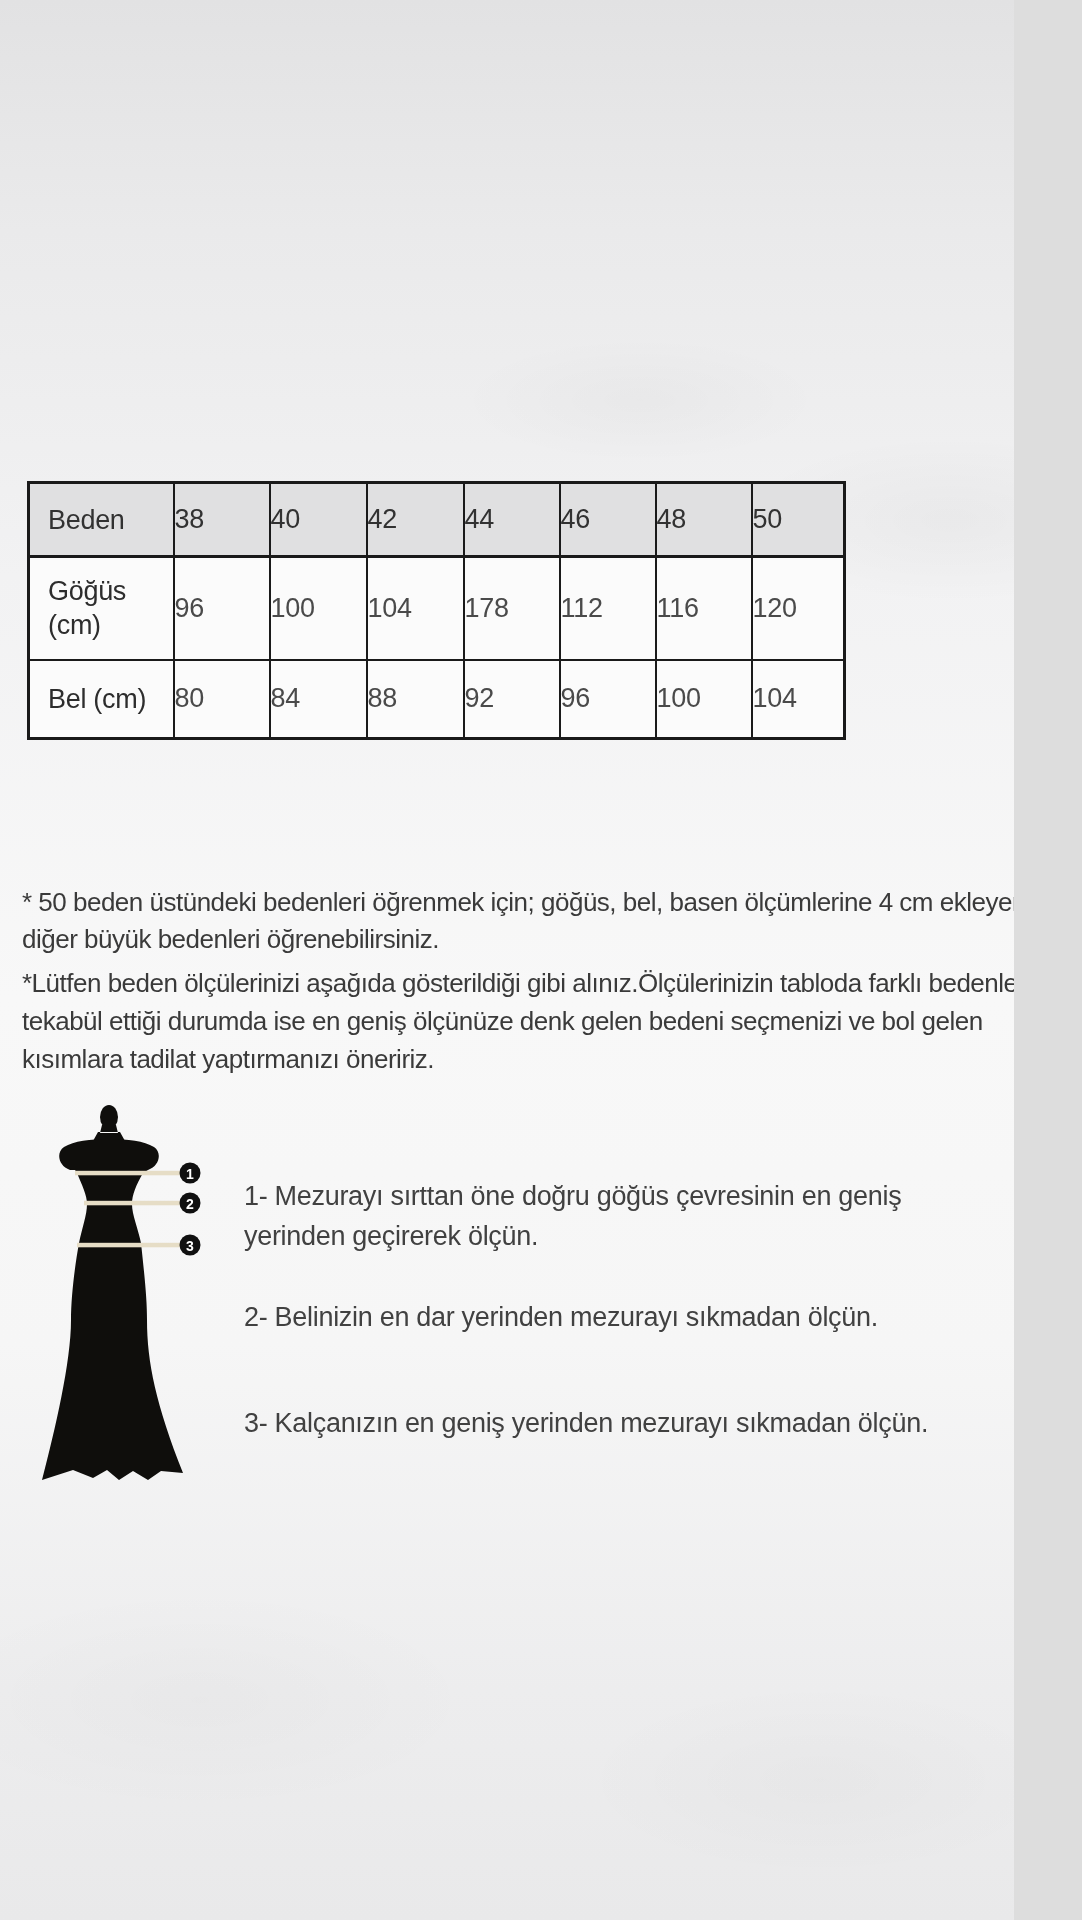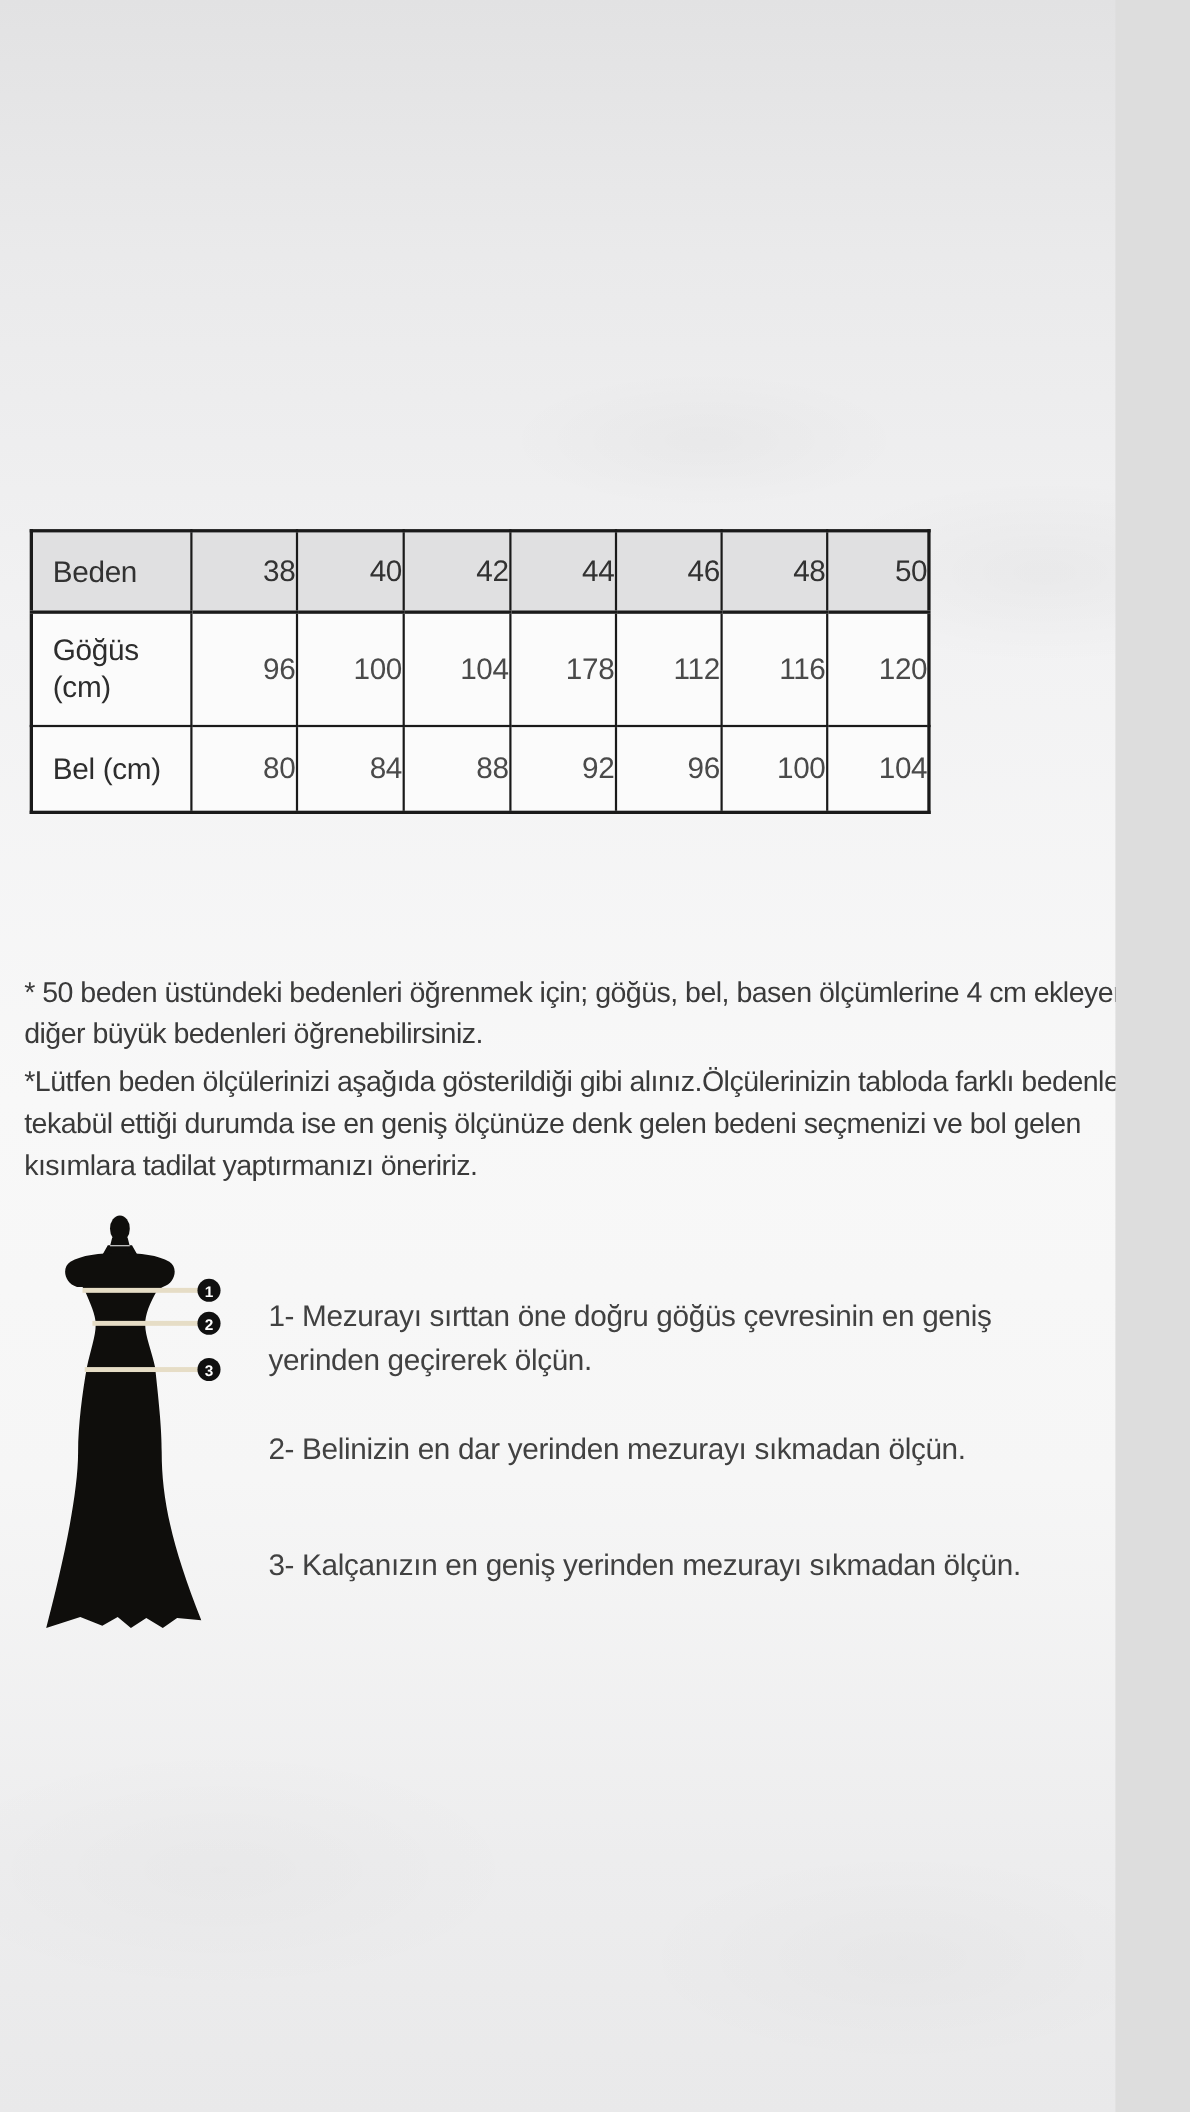--- a/index.html
+++ b/index.html
@@ -18,21 +18,21 @@
   }
 
   
   table.size-table{
     position:absolute; left:27px; top:481px;
     border-collapse:collapse; table-layout:fixed;
     background:#fbfbfb; border:3px solid #1a1a1a;
   }
   table.size-table td{
     border:2px solid #1a1a1a; padding:0;
-    font-size:27px; color:#4a4a4a; text-align:right; vertical-align:middle;
+    font-size:27px; color:#4a4a4a; text-align:left; vertical-align:middle;
     letter-spacing:-0.3px;
   }
   table.size-table tr.hdr td{
     background:#e0e0e1; border-bottom-width:3px; color:#323232;
   }
   table.size-table td.lbl{
     text-align:left; padding-left:18px; padding-right:10px;
     color:#2d2d2d; line-height:34px;
   }
 

